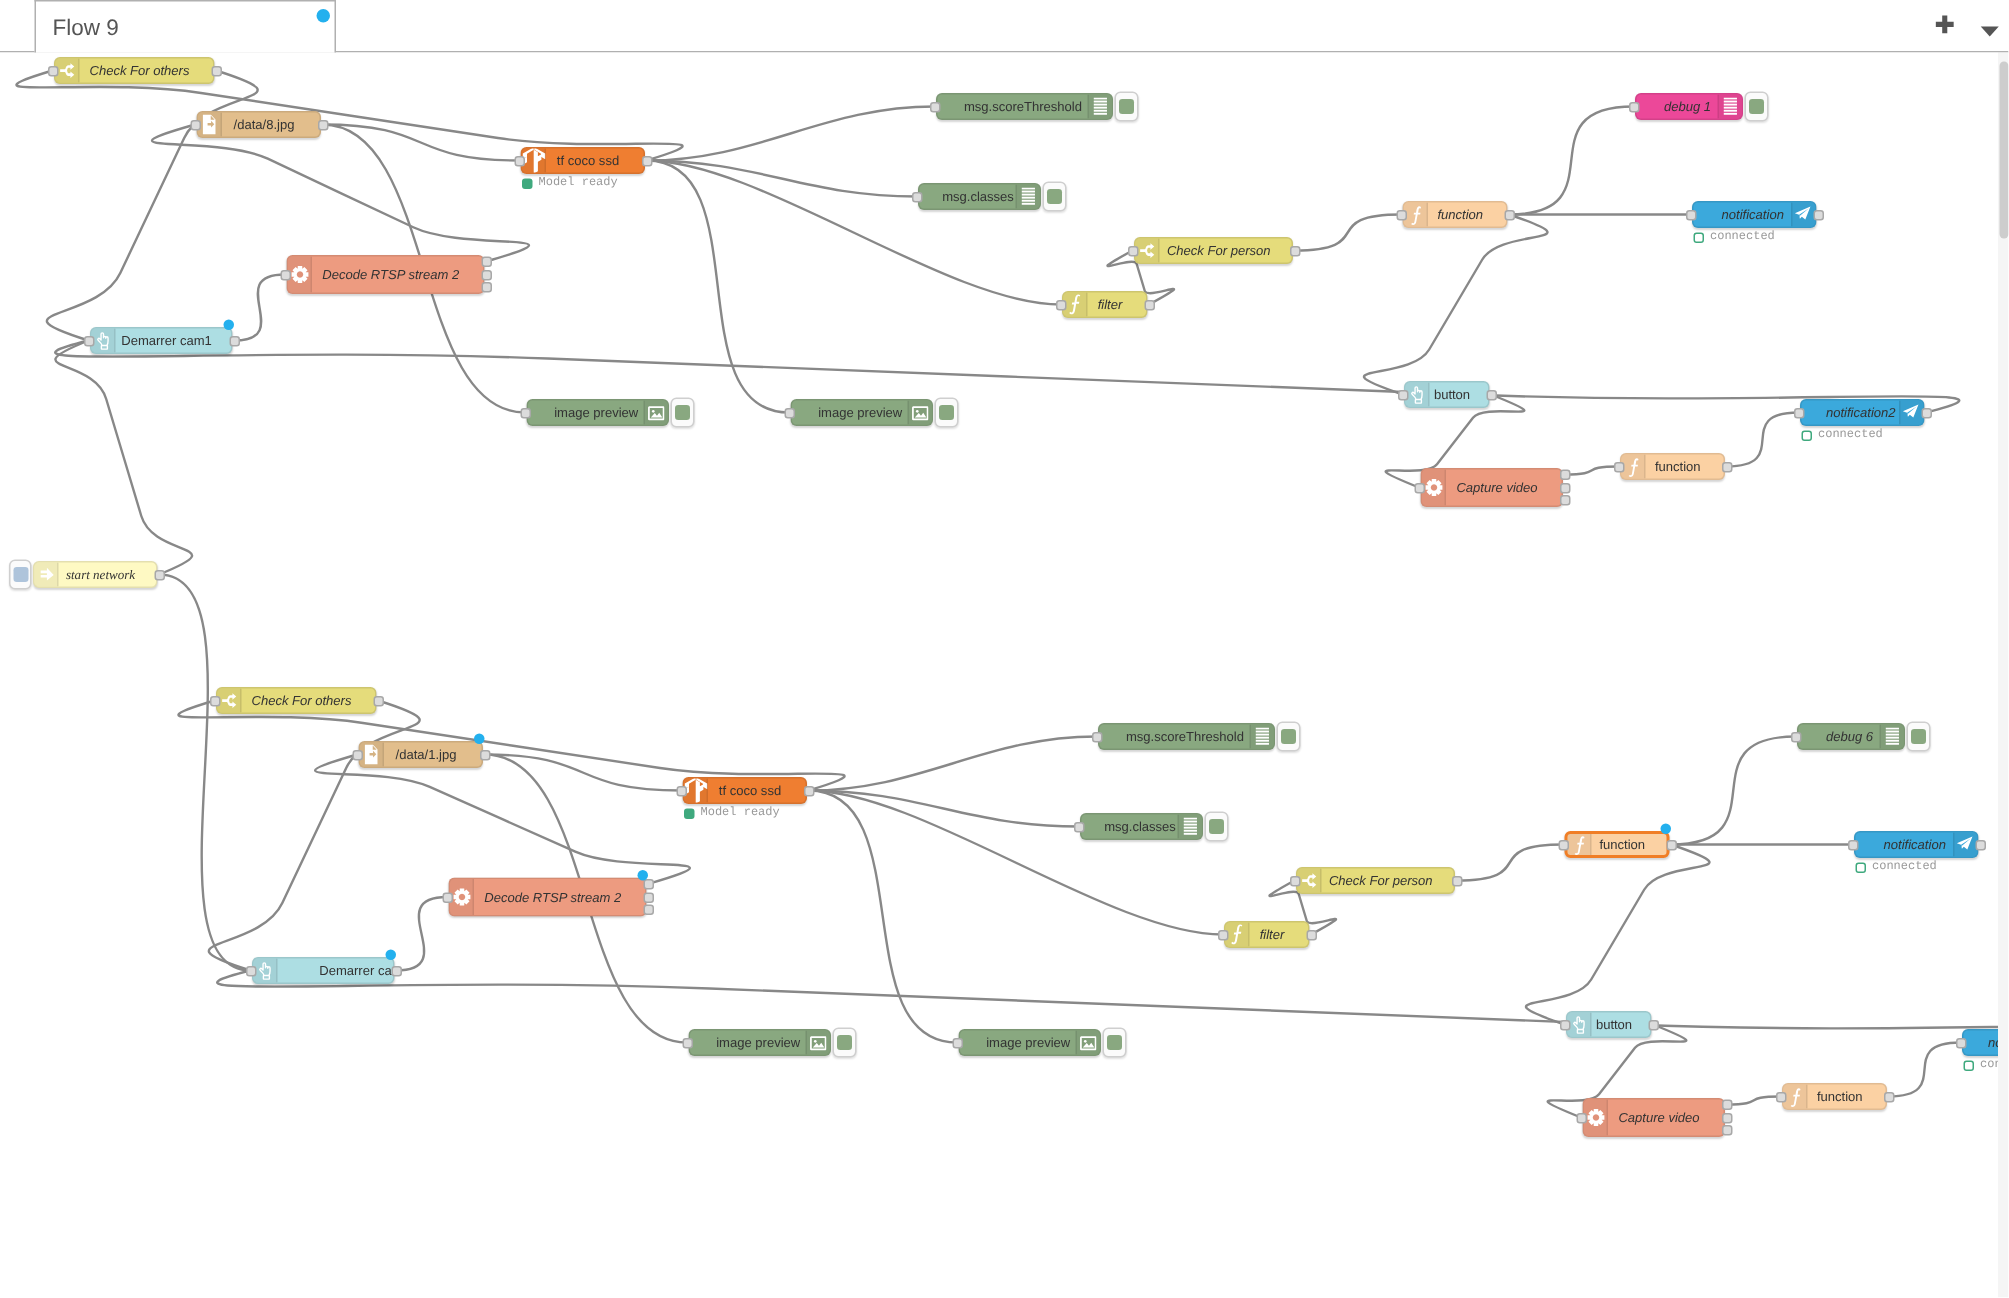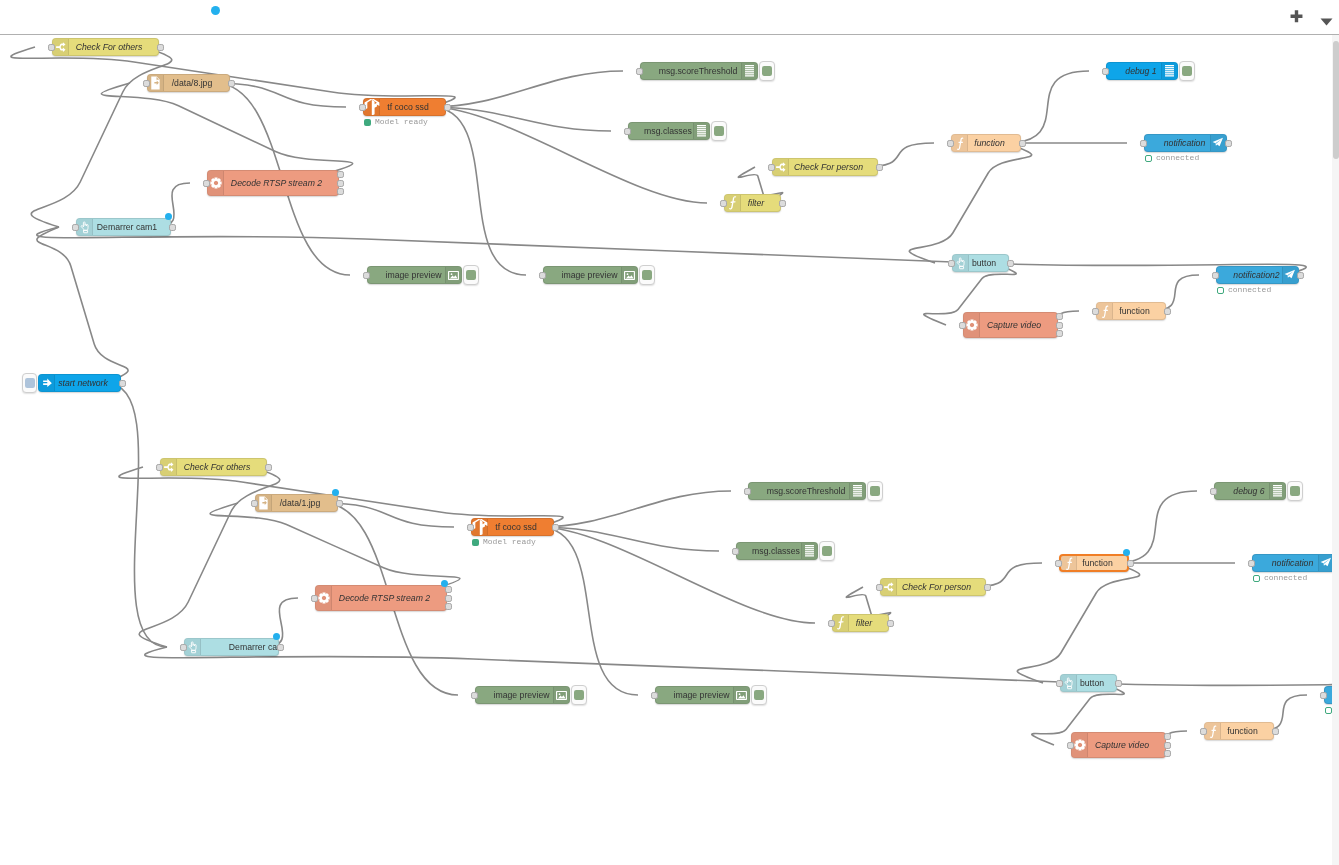--- a/index.html
+++ b/index.html
@@ -11,21 +11,21 @@
   .flow-tab{position:absolute;left:23px;top:0px;width:201px;height:35px;background:#fff;
      border-left:1px solid #b0b0b0;border-right:1px solid #b0b0b0;border-top:1px solid #b0b0b0;
      box-sizing:border-box;z-index:3;}
   .flow-tab .tab-label{position:absolute;left:11px;top:9px;font-size:15px;color:#555;}
   .tab-dot{position:absolute;left:211px;top:6px;width:9px;height:9px;border-radius:50%;background:#23b0ee;z-index:5;}
   #tab-add{position:absolute;left:1288px;top:9px;width:17px;height:17px;cursor:pointer;}
   #tab-menu{position:absolute;left:1318px;top:13px;width:17px;height:10px;cursor:pointer;}
   #canvas{position:absolute;left:0;top:35px;width:1332px;height:830px;overflow:hidden;background:#fff;}
   #links{position:absolute;left:0;top:0;}
   #links path{fill:none;stroke:#888;stroke-width:1.6;}
-  #nodes{position:absolute;left:16px;top:0;width:1245px;height:830px;}
+  #nodes{position:absolute;left:0;top:0;width:1245px;height:830px;}
   .node{position:absolute;}
   .nbody{position:absolute;left:0;top:0;right:0;bottom:0;border-radius:4px;
          border:1px solid rgba(0,0,0,0.10);box-sizing:border-box;overflow:hidden;
          box-shadow:0 1px 1.4px rgba(0,0,0,0.17);}
   .nbody.selected{border:2px solid #F07E26;box-shadow:0 1px 1.4px rgba(0,0,0,0.17);}
   .nicon{position:absolute;left:0;top:0;width:16px;bottom:0;z-index:1;
          background:rgba(0,0,0,0.055);display:flex;align-items:center;justify-content:center;}
   .nicon:after{content:"";position:absolute;right:0;top:0;bottom:0;width:1px;background:rgba(0,0,0,0.08);}
   .nicon.right{left:auto;right:0;}
   .nicon.right:after{right:auto;left:0;}
@@ -46,20 +46,23 @@
   .dbtn .inner{width:10px;height:10px;border-radius:2.2px;}
   #vscroll-track{position:absolute;right:0;top:35px;width:7px;height:830px;background:#f5f5f5;box-sizing:border-box;}
   #vscroll-thumb{position:absolute;right:0px;top:6px;width:6px;height:118px;background:#cdcdcd;border-radius:3px;}
 </style>
 </head>
 <body>
 
 <div id="app">
 <div id="tabbar">
 <div class="rule"></div>
+<div class="flow-tab">
+        <span class="tab-label">Flow 9</span>
+      </div>
 <div class="tab-dot"></div>
 <div id="tab-add"><svg viewBox="0 0 16 16" width="17" height="17">
           <path fill="#555" d="M6.4 1.2h3.2v4h4v3.2h-4v4H6.4v-4h-4V5.2h4z"></path>
         </svg></div>
 <div id="tab-menu"><svg viewBox="0 0 16 10" width="17" height="10">
           <path fill="#555" d="M2 1.6h12L8 8.4z"></path>
         </svg></div>
 </div>
 <div id="canvas">
 <svg id="links" width="1339" height="830">
@@ -172,21 +175,21 @@
                 </g>
               </svg>
             </div>
 <div class="nlabel" style="left:7px;right:0;">Demarrer cam1</div>
 </div>
 <div class="port" style="left:-4.5px;top:5.5px;"></div>
 <div class="port" style="left:92.5px;top:5.5px;"></div>
 <div class="chdot" style="left:88.7px;top:-5.2px;"></div>
 </div>
 <div class="node" style="left:22px;top:339px;width:83px;height:18px;">
-<div class="nbody" style="background:#0ea5e9;">
+<div class="nbody" style="background:#fef9c3;font-family:Liberation Serif, serif;">
 <div class="nicon">
               <svg viewBox="0 0 24 22" width="11.5" height="10.5">
                 <path fill="#fff" d="M13.1 1.0v4.0H4.4v3.6h8.7v2.6H4.4v3.6h8.7v4.0L22.6 11z"></path>
               </svg>
             </div>
 <div class="nlabel ital" style="left:7px;right:0;">start network</div>
 </div>
 <div class="port" style="left:80.5px;top:5.5px;"></div>
 <div class="dbtn" style="left:-16px;top:-1px;width:15px;height:20px;">
             <span class="inner" style="background:#AEC4DB;"></span>
@@ -296,21 +299,21 @@
               <svg viewBox="0 0 14 20" width="9" height="13">
                 <path fill="#fff" d="M11.4 1.4C10.2.4 8.5.6 7.6 1.85 7.1 2.65 6.95 3.5 6.75 4.4L6.25 7.3H4.15l-.3 2.0h2.1L4.65 16.6c-.2.9-.3 1.4-.8 1.65-.5.25-1-.1-1.2-.5L1.15 19c.8 1.1 2.4 1.4 3.6.7 1.1-.6 1.55-1.9 1.8-3.15l1.4-7.25h2.6l.3-2.0H8.4l.5-3c.2-.8.3-1.4.8-1.6.5-.2 1 .1 1.2.5z"></path>
               </svg>
             </div>
 <div class="nlabel ital" style="left:7px;right:0;">function</div>
 </div>
 <div class="port" style="left:-4.5px;top:5.5px;"></div>
 <div class="port" style="left:67.5px;top:5.5px;"></div>
 </div>
 <div class="node" style="left:1090px;top:27px;width:72px;height:18px;">
-<div class="nbody" style="background:#0ea5e9;">
+<div class="nbody" style="background:#ec4899;">
 <div class="nicon right">
               <svg viewBox="0 0 14 18" width="9" height="11.5">
                 <g fill="#fff">
                   <rect x="0" y="0" width="14" height="2"></rect>
                   <rect x="0" y="3.2" width="14" height="2"></rect>
                   <rect x="0" y="6.4" width="14" height="2"></rect>
                   <rect x="0" y="9.6" width="14" height="2"></rect>
                   <rect x="0" y="12.8" width="14" height="2"></rect>
                   <rect x="0" y="16" width="14" height="2"></rect>
                 </g>

